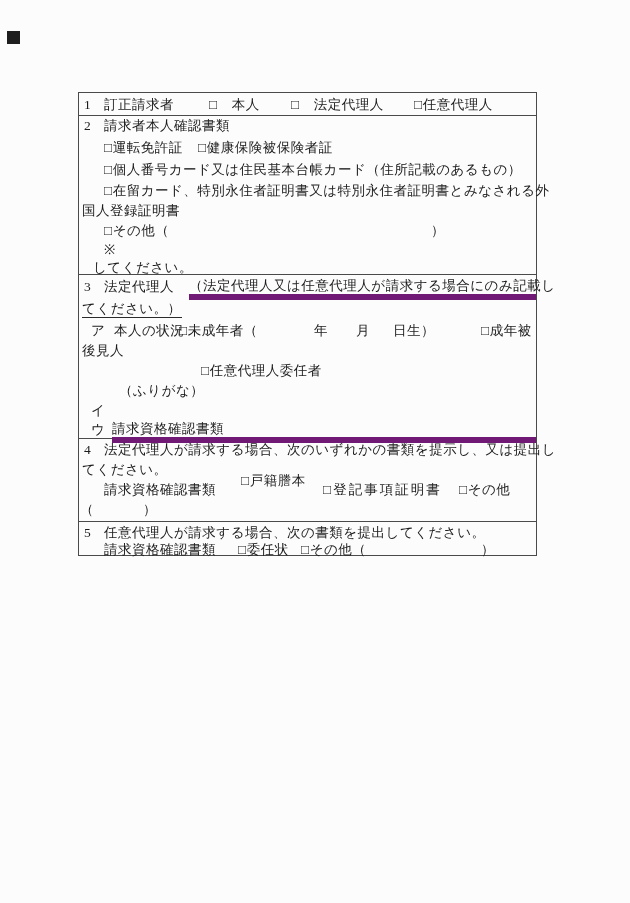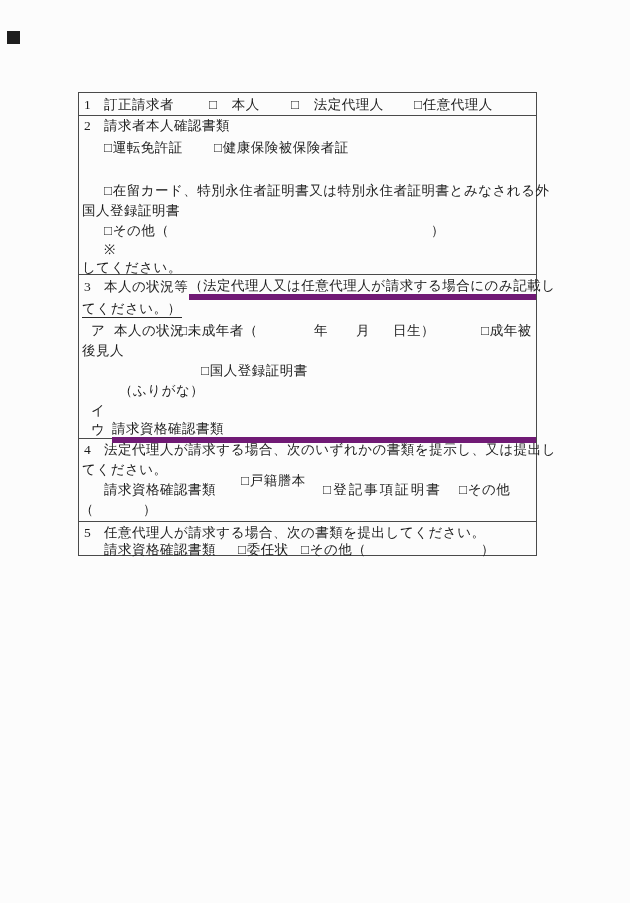--- a/index.html
+++ b/index.html
@@ -52,42 +52,43 @@
 
     <span class="run" style="top:4px;left:5px">1</span>
     <span class="run" style="top:4px;left:25px">訂正請求者</span>
     <span class="run" style="top:4px;left:130px">□　本人</span>
     <span class="run" style="top:4px;left:212px">□　法定代理人</span>
     <span class="run" style="top:4px;left:335px">□任意代理人</span>
 
     <span class="run" style="top:25px;left:5px">2</span>
     <span class="run" style="top:25px;left:25px">請求者本人確認書類</span>
     <span class="run" style="top:47px;left:25px">□運転免許証</span>
-    <span class="run" style="top:47px;left:135px">□健康保険被保険者証</span>
+    <span class="run" style="top:47px;left:119px">□健康保険被保険者証</span>
+    <span class="run" style="top:69px;left:25px">□個人番号カード又は住民基本台帳カード（住所記載のあるもの）</span>
     <span class="run" style="top:90px;left:25px">□在留カード、特別永住者証明書又は特別永住者証明書とみなされる外</span>
     <span class="run" style="top:110px;left:3px">国人登録証明書</span>
     <span class="run" style="top:130px;left:25px">□その他（</span>
     <span class="run" style="top:130px;left:352px">）</span>
     <span class="run" style="top:149px;left:25px">※</span>
-    <span class="run" style="top:167px;left:3px">してください。</span>
+    <span class="run" style="top:167px;left:14px">してください。</span>
 
     <span class="run" style="top:186px;left:5px">3</span>
-    <span class="run" style="top:186px;left:25px">本人の状況等</span>
+    <span class="run" style="top:186px;left:25px">法定代理人</span>
     <span class="run ul-stretch" style="top:185px;left:110px;right:0">（法定代理人又は任意代理人が請求する場合にのみ記載し</span>
     <span class="run ul-inline" style="top:208px;left:3px">てください。）</span>
 
     <span class="run" style="top:230px;left:12px">ア</span>
     <span class="run" style="top:230px;left:35px">本人の状況</span>
     <span class="run" style="top:230px;left:100px">□未成年者（</span>
     <span class="run" style="top:230px;left:235px">年</span>
     <span class="run" style="top:230px;left:277px">月</span>
     <span class="run" style="top:230px;left:314px">日生）</span>
     <span class="run" style="top:230px;left:402px">□成年被</span>
     <span class="run" style="top:250px;left:3px">後見人</span>
-    <span class="run" style="top:270px;left:122px">□国人登録証明書</span>
+    <span class="run" style="top:270px;left:122px">□任意代理人委任者</span>
     <span class="run" style="top:290px;left:40px">（ふりがな）</span>
 
     <span class="run" style="top:310px;left:12px">イ</span>
 
     <span class="run" style="top:329px;left:12px">ウ</span>
     <span class="run ul-stretch" style="top:328px;left:33px;right:0">請求資格確認書類</span>
 
     <span class="run" style="top:349px;left:5px">4</span>
     <span class="run" style="top:349px;left:25px">法定代理人が請求する場合、次のいずれかの書類を提示し、又は提出し</span>
     <span class="run" style="top:369px;left:3px">てください。</span>

